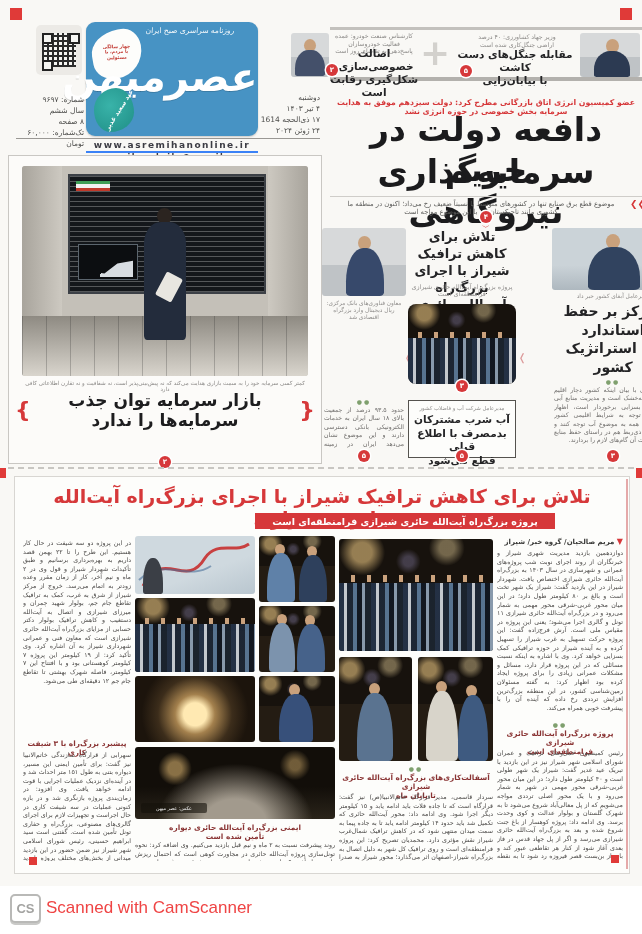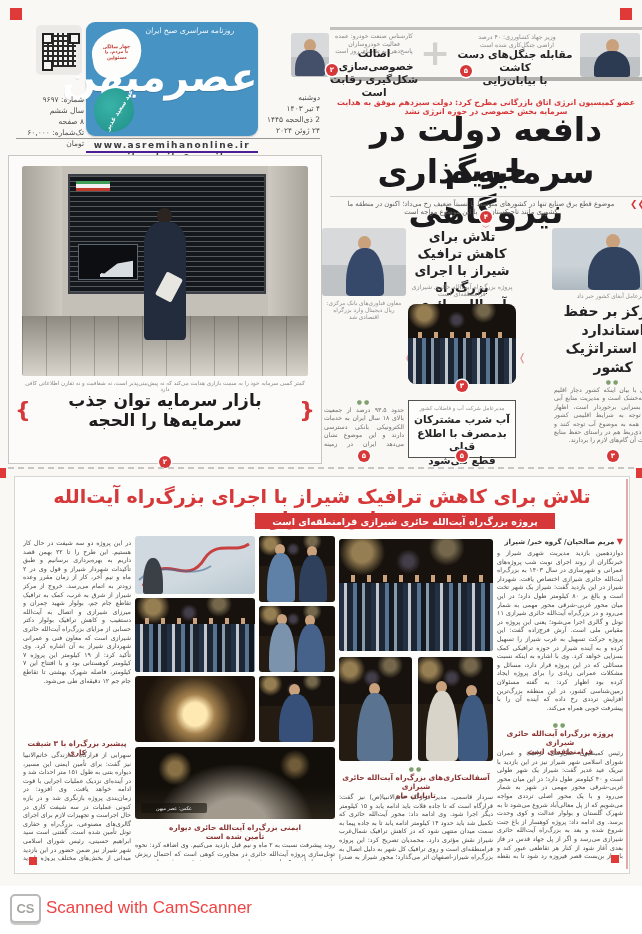--- a/index.html
+++ b/index.html
@@ -16,21 +16,21 @@
   .qrc{border:2px solid #222;background:#f5f5f2;width:7px;height:7px;}
   .logo{background:#4793c4;border-radius:9px;box-shadow:0 1px 2px rgba(0,0,0,.2);}
   .logo-tag{color:#ffffff;font-size:7.5px;text-align:center;direction:rtl;opacity:.95;transform:skewX(-4deg);}
   .iranmap{background:#fdfdfb;border-radius:62% 35% 58% 42% / 48% 42% 62% 38%;transform:rotate(-10deg);}
   .mapnote{color:#c23b34;font-size:4.6px;line-height:5.4px;text-align:center;direction:rtl;transform:rotate(8deg);font-weight:bold;}
   .logo-title{color:#ffffff;font-weight:bold;font-size:40px;letter-spacing:-1px;direction:rtl;text-align:center;transform:skewX(-5deg);text-shadow:0 1px 0 rgba(0,0,0,.15);}
   .eidbadge{background:radial-gradient(circle at 40% 40%, #39b3a9, #1f8e86);border-radius:55% 45% 60% 40%/50% 55% 45% 50%;}
   .eidtxt{color:#fff;font-size:6.5px;font-weight:bold;direction:rtl;transform:rotate(-58deg);white-space:nowrap;}
   .mast-info{font-size:7.5px;line-height:11px;color:#4e4e4c;direction:rtl;text-align:right;}
   .mast-rule{border-top:1px solid #9a9894;}
-  .site{font-size:9px;font-weight:bold;letter-spacing:1.5px;color:#3c3c44;text-align:center;border-bottom:2px solid #4c1d95;padding-bottom:1px;}
+  .site{font-size:9px;font-weight:bold;letter-spacing:1.5px;color:#3c3c44;text-align:center;border-bottom:2px solid #3b82f6;padding-bottom:1px;}
   
   .gbar{background:#c3c1bd;}
   .brief-kicker{font-size:6.2px;line-height:7.6px;color:#8a8886;direction:rtl;text-align:center;}
   .brief-title{font-size:10.5px;line-height:13px;font-weight:bold;color:#242426;direction:rtl;text-align:center;white-space:pre-line;}
   .plus{color:#d3d1cd;font-size:36px;font-weight:bold;line-height:36px;}
   .pgc{background:#d6383a;border-radius:50%;color:#fff;font-size:7px;font-weight:bold;
        display:flex;align-items:center;justify-content:center;width:12px;height:12px;box-shadow:0 0 0 1.5px #fff;}
   
   .lead-kicker{color:#d6383a;font-size:7.8px;font-weight:bold;direction:rtl;text-align:center;}
   .lead-title{color:#1b1b1d;font-weight:bold;font-size:33px;line-height:40px;direction:rtl;text-align:center;letter-spacing:-.5px;}
@@ -123,21 +123,21 @@
     </div>
     <div class="abs logo-title" style="left:0;top:32px;width:172px;">عصرمیهن</div>
     <div class="abs eidbadge" style="left:8px;top:66px;width:40px;height:44px;">
       <div class="abs eidtxt" style="left:2px;top:18px;">عید سعید غدیر</div>
     </div>
   </div>
 
   <div class="abs mast-info" style="left:232px;top:74px;width:80px;">
     <div>دوشنبه</div>
     <div>۴ تیر ۱۴۰۳</div>
-    <div>2 ذی‌الحجه ۱۴۴۵</div>
+    <div>۱۷ ذی‌الحجه 1614</div>
     <div>۲۴ ژوئن ۲۰۲۴</div>
   </div>
 
   <div class="abs mast-info" style="left:10px;top:76px;width:66px;">
     <div>شماره: ۹۶۹۷</div>
     <div>سال ششم</div>
     <div>۸ صفحه</div>
     <div>تک‌شماره: ۶۰,۰۰۰ تومان</div>
   </div>
 
@@ -195,21 +195,21 @@
       </div>
     </div>
     <div class="abs floor" style="left:0;top:150px;width:286px;height:60px;"></div>
     <div class="abs head" style="left:135px;top:42px;width:15px;height:16px;background:#2b2420;"></div>
     <div class="abs" style="left:122px;top:56px;width:42px;height:118px;background:#232c3c;border-radius:40% 40% 8% 8%/18% 18% 4% 4%;"></div>
     <div class="abs" style="left:138px;top:108px;width:18px;height:26px;background:#e8e6e0;transform:rotate(28deg);border-radius:2px;"></div>
   </div>
   <div class="abs cap" style="left:16px;top:224px;width:280px;">کمتر کسی سرمایه خود را به سمت بازاری هدایت می‌کند که نه پیش‌بینی‌پذیر است، نه شفافیت و نه تقارن اطلاعاتی کافی دارد</div>
   <div class="abs" style="left:6px;top:234px;width:300px;display:flex;align-items:center;justify-content:center;gap:4px;">
     <span class="brace">{</span>
-    <span class="btitle">بازار سرمایه توان جذب سرمایه‌ها را الحجه</span>
+    <span class="btitle">بازار سرمایه توان جذب سرمایه‌ها را ندارد</span>
     <span class="brace">}</span>
   </div>
   <div class="abs roof" style="left:151px;top:296px;">︿</div>
   <div class="abs pgc" style="left:150px;top:300px;">۲</div>
 </div>
 
 <div class="abs" style="left:322px;top:228px;width:84px;height:234px;">
   <div class="abs ph ph-portrait" style="left:0;top:0;width:84px;height:68px;">
     <div class="abs head" style="left:36px;top:8px;width:13px;height:14px;"></div>
     <div class="abs person" style="left:24px;top:20px;width:38px;height:48px;background:#37496b;"></div>

